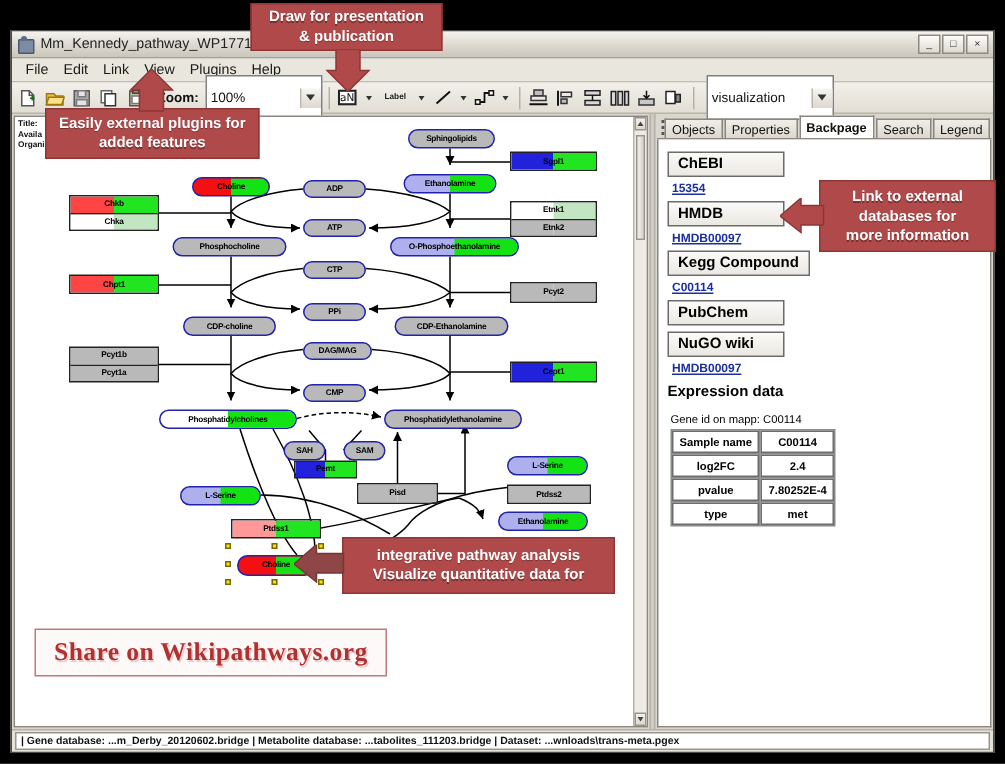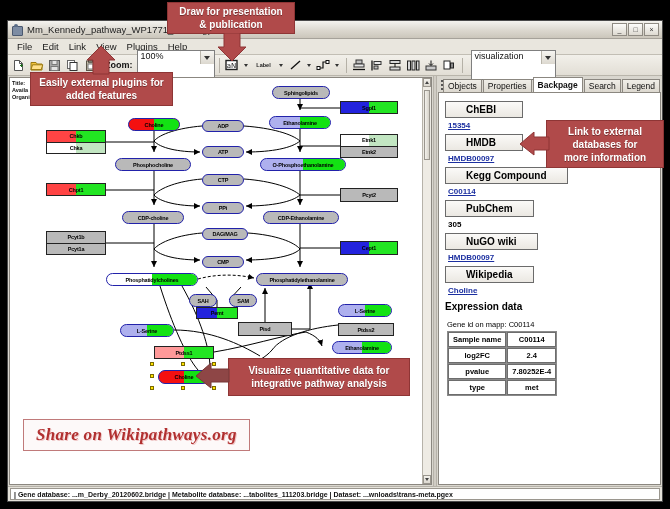--- a/index.html
+++ b/index.html
@@ -98,21 +98,21 @@
     width: 17px; height: 17px;
     display: flex; align-items: center; justify-content: center;
     position: relative;
   }
   .sep { width: 1px; height: 15px; background: #b5b1a7; margin: 0 3px; }
   .zoom-label { font-size: 9px; color: #111; margin: 0 3px 0 5px; font-weight: bold; }
   .combo {
     height: 30px;
     background: #fff;
     border: 1px solid #7f7f7f;
-    display: flex; align-items: flex-start;
+    display: flex; align-items: center;
     font-size: 9px; color: #111;
     padding-left: 3px;
     position: relative;
   }
   .combo .arrow {
     margin-left: auto;
     width: 14px; height: 13px;
     background: linear-gradient(#f6f5f1,#dcd8cf);
     border-left: 1px solid #b9b5ab;
     display: flex; align-items: center; justify-content: center;
@@ -203,21 +203,21 @@
     overflow: hidden;
     padding: 6px 0 0 6px;
     position: relative;
   }
   .db-block { margin-bottom: 2px; }
   .db-head {
     display: inline-block;
     font-size: 10px; font-weight: bold; color: #000;
     background: linear-gradient(#fbfaf8,#ebe8e2);
     border: 1px solid #6b6b6b;
-    padding: 2px 20px;
+    padding: 2px 6px;
     min-width: 78px;
   }
   .db-link {
     font-size: 8px; color: #1b2fa0;
     text-decoration: underline;
     margin: 3px 0 0 3px;
     display: block;
     font-weight: bold;
   }
   .db-plain {
@@ -352,21 +352,20 @@
 
   .wikibox {
     position: absolute;
     border: 1px solid #c07a7a;
     background: #fdf9f9;
     padding: 5px 12px;
     z-index: 40;
   }
   .wikibox span {
     font-family: "Liberation Serif", serif;
-    font-style: italic;
     font-weight: bold;
     font-size: 17px;
     color: #b13030;
     text-shadow: 1px 1px 0 #f0c9c9;
     letter-spacing: 0.3px;
     white-space: nowrap;
   }
 
   
   .vscroll {
@@ -825,29 +824,24 @@
           <div class="db-block">
             <div class="db-head">HMDB</div>
             <a class="db-link">HMDB00097</a>
           </div>
           <div class="db-block">
             <div class="db-head">Kegg Compound</div>
             <a class="db-link">C00114</a>
           </div>
           <div class="db-block">
             <div class="db-head">PubChem</div>
-            <span class="db-plain">305</span>
           </div>
           <div class="db-block">
             <div class="db-head">NuGO wiki</div>
             <a class="db-link">HMDB00097</a>
-          </div>
-          <div class="db-block">
-            <div class="db-head">Wikipedia</div>
-            <a class="db-link">Choline</a>
           </div>
 
           <div class="exp-title">Expression data</div>
           <div class="gene-id">Gene id on mapp: C00114</div>
           <table class="exp">
             <tbody>
                 <tr>
               <td>Sample name</td>
               <td>C00114</td>
             </tr>
@@ -893,22 +887,22 @@
   <div class="callout" style="left:546px; top:120px; width:118px; height:48px; flex-direction:column;">
     <div>Link  to external</div>
     <div>databases  for</div>
     <div>more information</div>
   </div>
   <svg class="arrow-shape" style="left:520px; top:132px; width:30px; height:24px;">
     <path d="M29 5 H14 V0 L0 12 L14 23 V18 H29 Z" fill="#b04a4a" stroke="#8e3535"></path>
   </svg>
 
   <div class="callout" style="left:228px; top:358px; width:182px; height:38px; flex-direction:column;">
+    <div>integrative pathway analysis</div>
     <div>Visualize quantitative data  for</div>
-    <div>integrative pathway analysis</div>
   </div>
   <svg class="arrow-shape" style="left:196px; top:363px; width:34px; height:26px;">
     <path d="M33 6 H15 V0 L0 13 L15 25 V19 H33 Z" fill="#8e4646" stroke="#773636"></path>
   </svg>
 
   <div class="wikibox" style="left:23px; top:419px;">
     <span>Share on Wikipathways.org</span>
   </div>
 
 </div>

